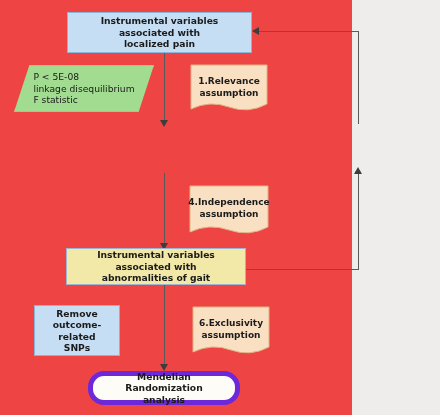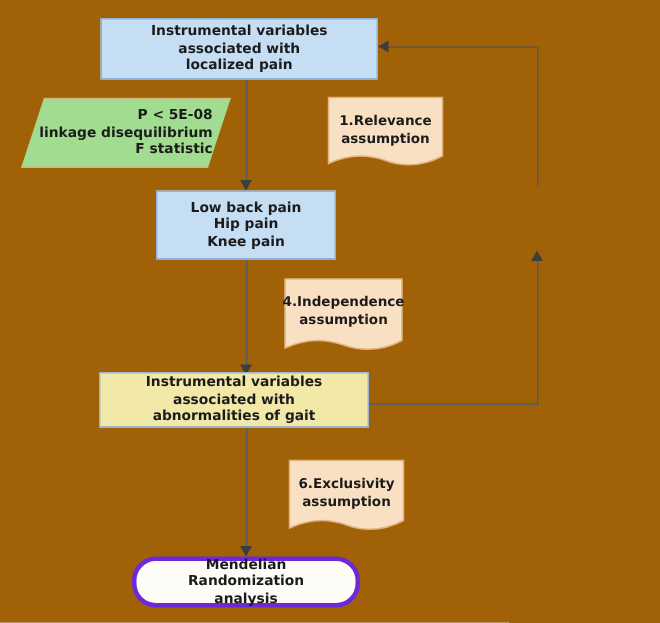--- a/index.html
+++ b/index.html
@@ -9,23 +9,23 @@
   }
   body {
     width: 440px;
     height: 415px;
     background: #efedeb;
     font-family: "DejaVu Sans", "Liberation Sans", sans-serif;
     overflow: hidden;
   }
   #canvas {
     position: relative;
-    width: 440px;
+    width: 352px;
     height: 415px;
-    background: #a16207;
+    background: #ef4444;
   }
 
   
   .node {
     position: absolute;
     box-sizing: border-box;
     display: flex;
     align-items: center;
     justify-content: center;
     text-align: center;
@@ -48,21 +48,21 @@
   .box-yellow {
     background: #f2e8a8;
     border: 1px solid #9fb4cf;
     font-size: 9.2px;
     padding: 2px 5px;
   }
 
   
   .box-round {
     background: #fdfcf7;
-    border: 3px solid #6d28d9;
+    border: 5px solid #6d28d9;
     border-radius: 16px;
     font-size: 9.2px;
     padding: 2px 8px;
   }
 
   
   .parallelogram {
     position: absolute;
     z-index: 3;
   }
@@ -72,24 +72,24 @@
     background: #a2dc90;
     border: 1px solid #c8b77e;
     clip-path: polygon(11% 0%, 100% 0%, 89% 100%, 0% 100%);
   }
   .parallelogram .plabel {
     position: absolute;
     inset: 0;
     display: flex;
     align-items: center;
     justify-content: center;
-    text-align: right;
-    white-space: pre-line;
-    font-size: 9.2px;
-    font-weight: bold;
+    text-align: left;
+    white-space: pre-line;
+    font-size: 9.2px;
+    font-weight: normal;
     color: #1b1b1b;
     line-height: 1.3;
   }
 
   
   .diamond {
     position: absolute;
     z-index: 3;
   }
   .diamond .shape {
@@ -194,45 +194,45 @@
   <div class="node box-blue" style="left:67px; top:12px; width:185px; height:41px;">Instrumental variables associated with
 localized pain</div>
 
   <div class="parallelogram" style="left:14px; top:65px; width:140px; height:47px;">
     <div class="shape"></div>
     <div class="plabel">P  &lt; 5E-08
 linkage disequilibrium
 F statistic</div>
   </div>
 
-  <div class="note" style="left:190px; top:64px; width:78px; height:50px;margin-left:28px;">
+  <div class="note" style="left:190px; top:64px; width:78px; height:50px;">
     <svg class="nshape" viewBox="0 0 78 50" preserveAspectRatio="none">
       <path d="M1,1 H77 V40 Q58,50 39,43 Q20,36 1,45 Z" fill="#fae0c3" stroke="#e0b483" stroke-width="1"></path>
     </svg>
     <div class="nlabel">1.Relevance
 assumption</div>
   </div>
 
-  <div class="node box-blue" style="left:104px; top:127px; width:120px; height:46px;">Low back pain
-Hip pain
-Knee pain</div>
 
 
 
   <div class="note" style="left:189px; top:185px; width:80px; height:52px;">
     <svg class="nshape" viewBox="0 0 80 52" preserveAspectRatio="none">
       <path d="M1,1 H79 V42 Q60,52 40,45 Q20,38 1,47 Z" fill="#fae0c3" stroke="#e0b483" stroke-width="1"></path>
     </svg>
     <div class="nlabel">4.Independence
 assumption</div>
   </div>
 
   <div class="node box-yellow" style="left:66px; top:248px; width:180px; height:37px;">Instrumental variables associated with
 abnormalities of gait</div>
 
+  <div class="node box-blue" style="left:34px; top:305px; width:86px; height:51px;">Remove
+outcome-related
+SNPs</div>
 
   <div class="note" style="left:192px; top:306px; width:78px; height:51px;">
     <svg class="nshape" viewBox="0 0 78 51" preserveAspectRatio="none">
       <path d="M1,1 H77 V41 Q58,51 39,44 Q20,37 1,46 Z" fill="#fae0c3" stroke="#e0b483" stroke-width="1"></path>
     </svg>
     <div class="nlabel">6.Exclusivity
 assumption</div>
   </div>
 
   <div class="node box-round" style="left:88px; top:371px; width:152px; height:34px;">Mendelian Randomization

